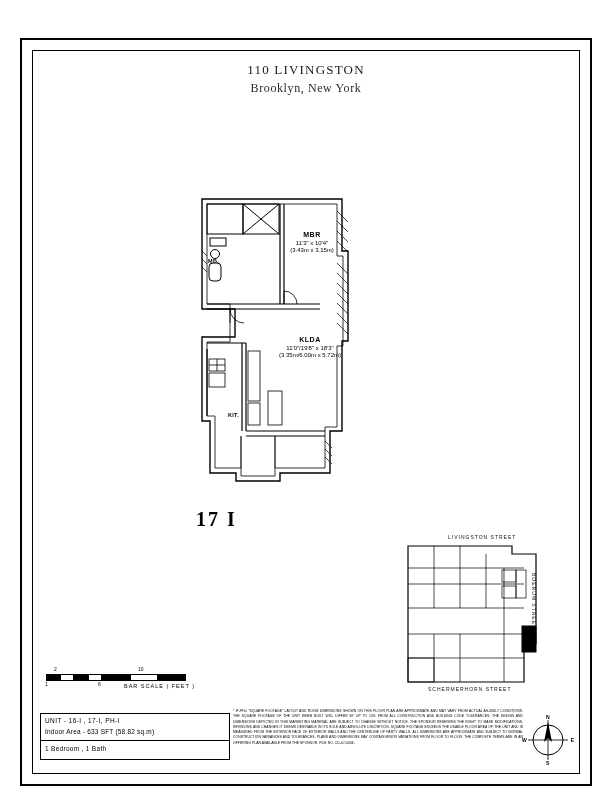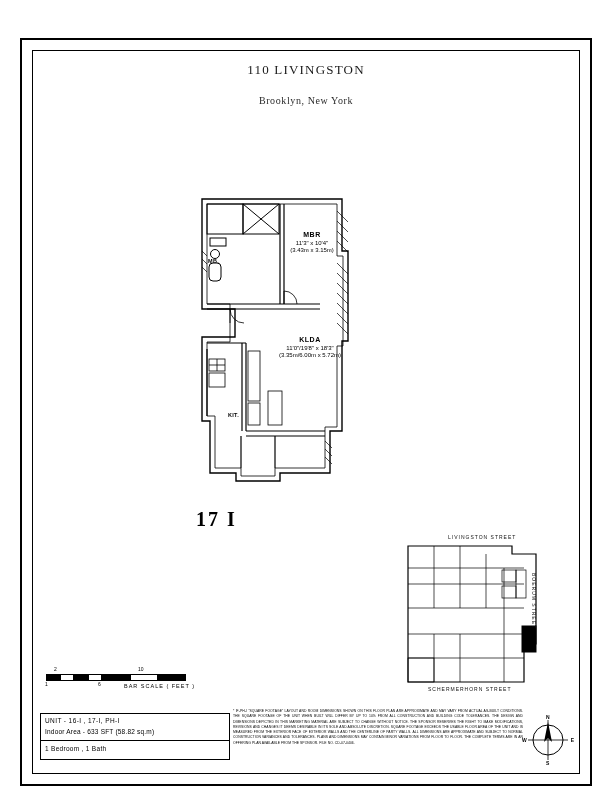--- a/index.html
+++ b/index.html
@@ -46,24 +46,24 @@
     text-align: center;
   }
   .bldg-name {
     font-family: "Liberation Serif", serif;
     font-size: 13px;
     letter-spacing: 1.2px;
     color: #1a1a1a;
   }
   .bldg-loc {
     font-family: "Liberation Serif", serif;
-    font-size: 10px;
+    font-size: 12px;
     letter-spacing: 0.6px;
     color: #2a2a2a;
-    margin-top: 17px;
+    margin-top: 3px;
   }
 
   
   .plan-wrap {
     position: absolute;
     left: 180px; top: 175px;
     width: 230px; height: 310px;
   }
   .plan-svg { display:block; }
 

